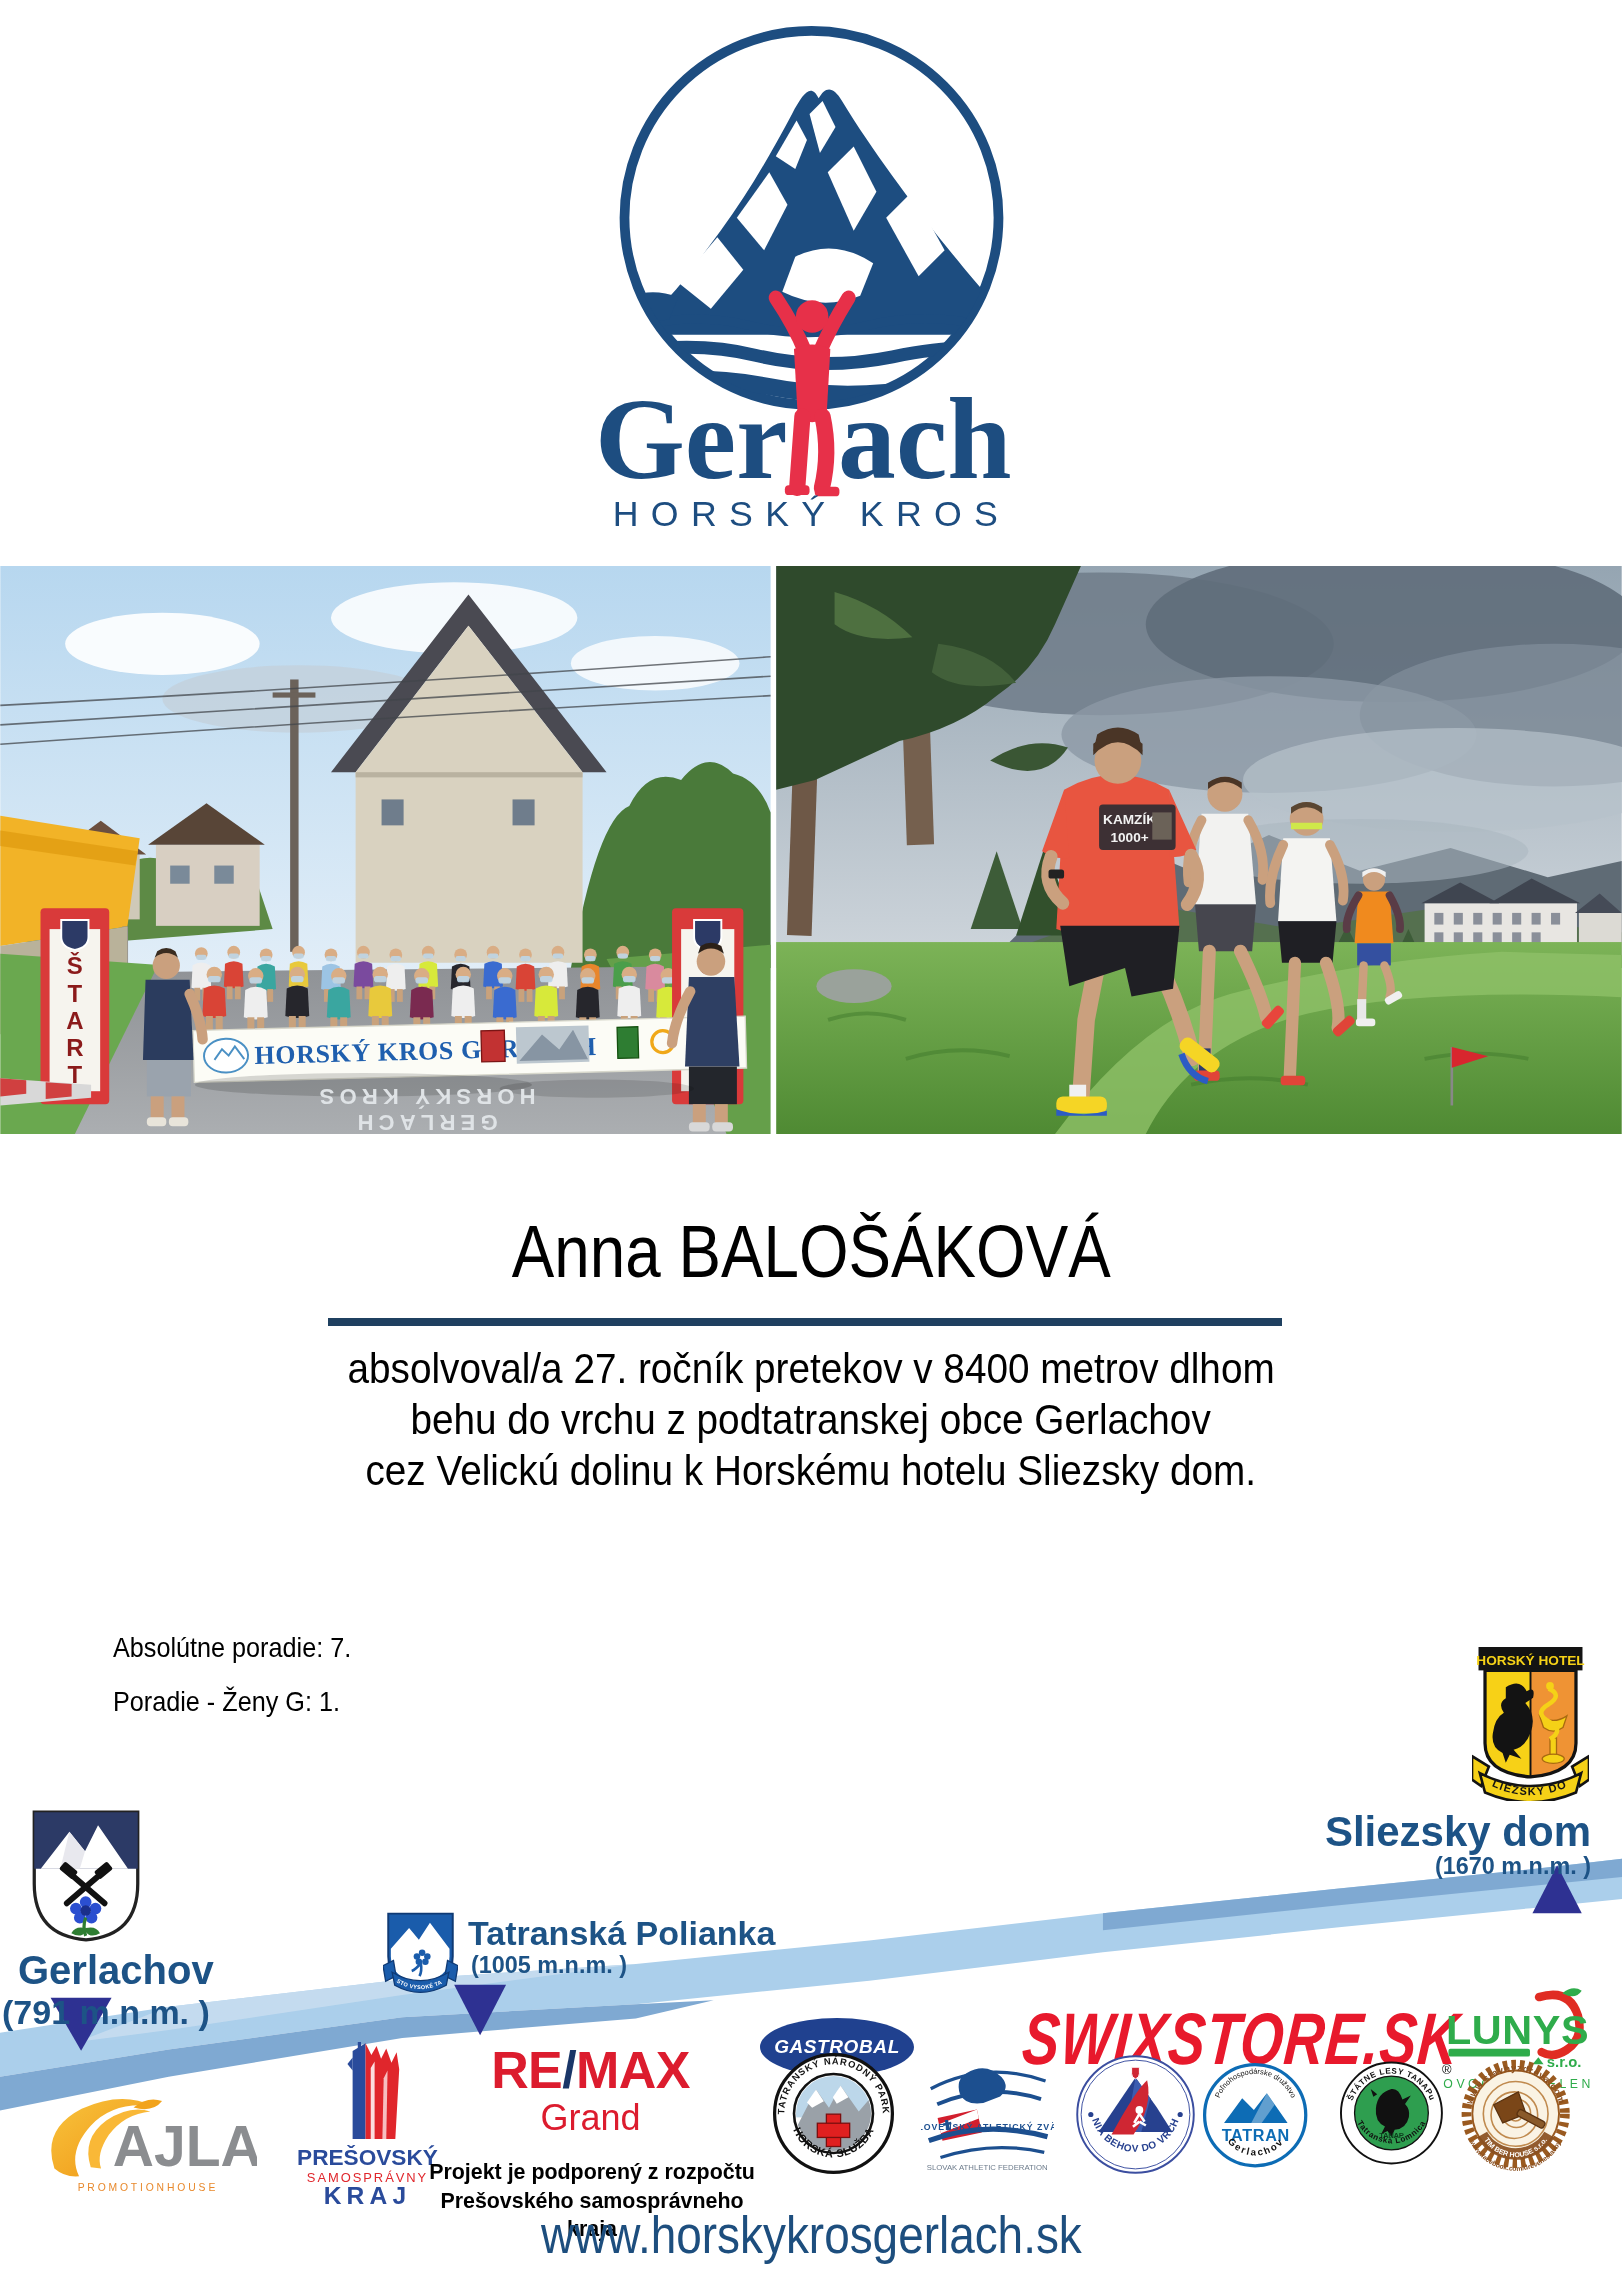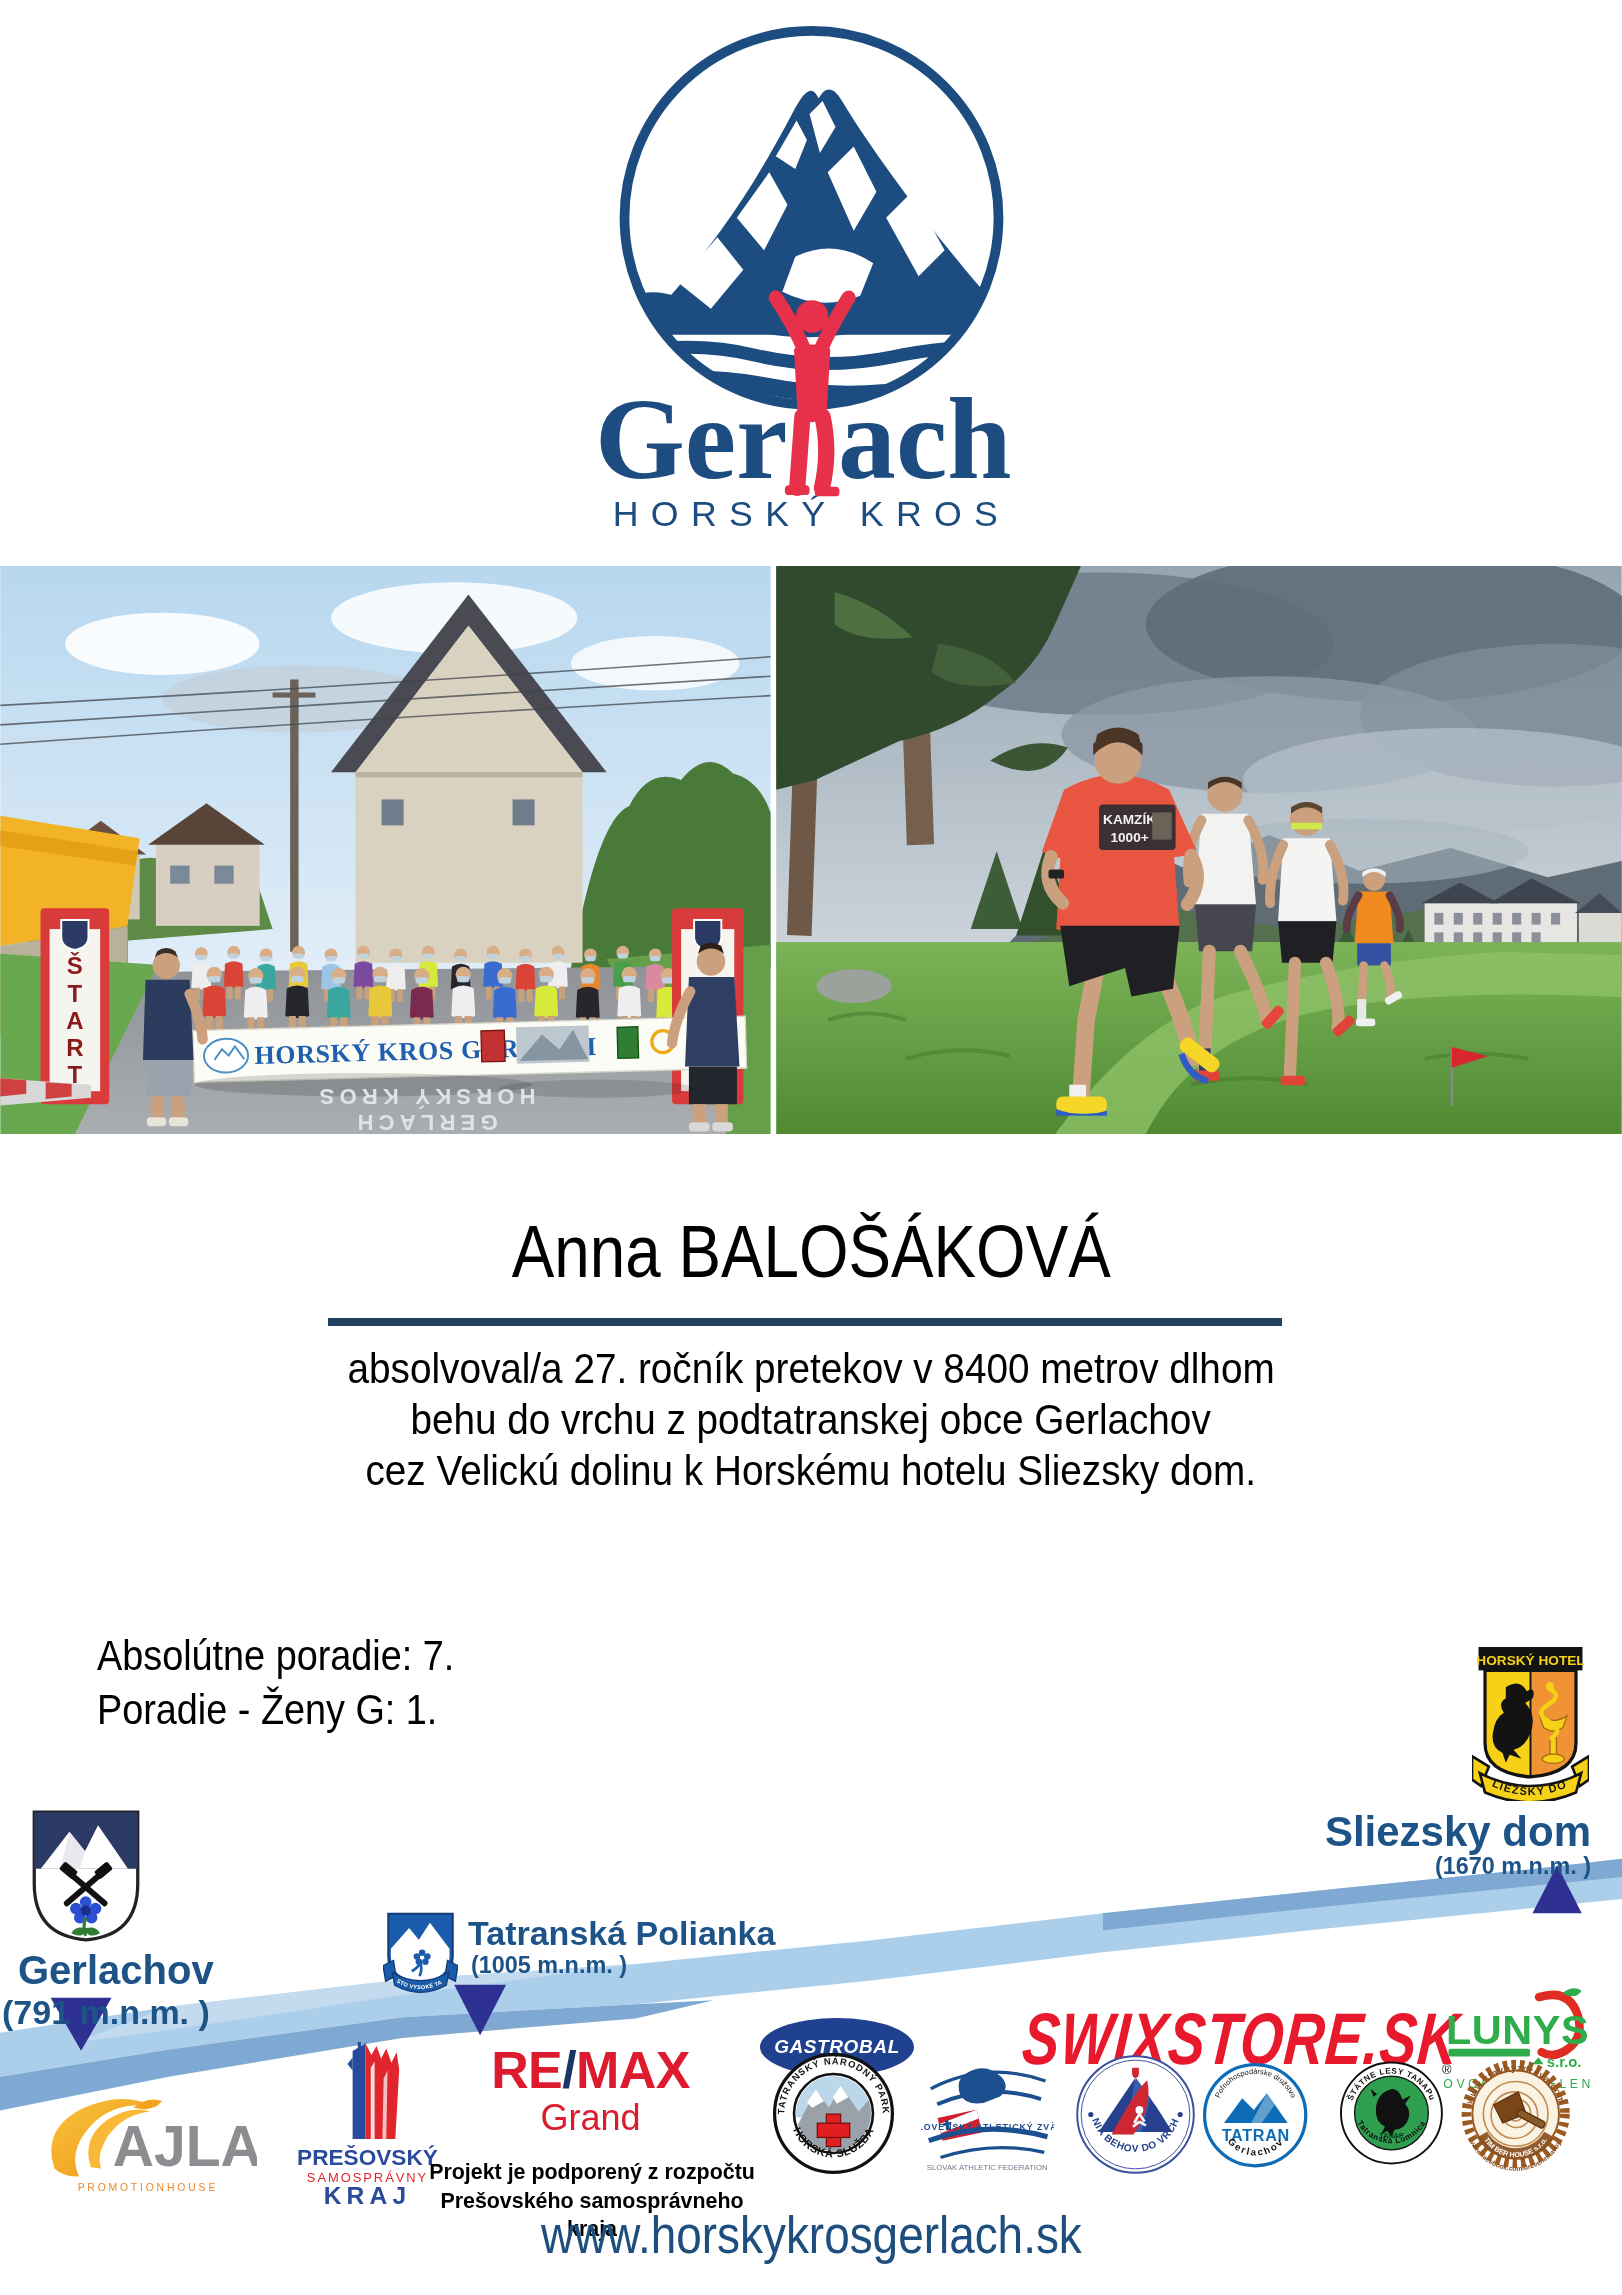--- a/index.html
+++ b/index.html
@@ -5,21 +5,21 @@
   html,body{margin:0;padding:0;background:#fff}
   .page{position:relative;width:1622px;height:2295px;background:#fff;overflow:hidden;font-family:"Liberation Sans",sans-serif;color:#000}
   .abs{position:absolute}
   .cn{display:inline-block;transform:scaleX(.85);transform-origin:50% 50%;white-space:nowrap}
   .cn9{display:inline-block;transform:scaleX(.9);transform-origin:50% 50%;white-space:nowrap}
   .cnl{display:inline-block;transform:scaleX(.9);transform-origin:0 50%;white-space:nowrap}
   .name-line{left:0;right:0;top:1208px;text-align:center;font-size:75px;letter-spacing:0}
   .rule{left:328px;top:1318px;width:954px;height:7.8px;background:#1f4060}
   .para{left:0;right:0;top:1343px;text-align:center;font-size:43px;line-height:51px}
   .time-line{left:0;right:0;top:1529px;text-align:center;font-size:42px}
-  .rank{left:97px;font-size:42px}
+  .rank{left:113px;font-size:28px}
   .route-name{font-weight:bold;color:#1d5386}
   .footer-url{left:0;right:0;top:2206px;text-align:center;font-size:51px;font-weight:normal;color:#1d4e7e}
   .remax-box{left:454px;top:2044px;width:273px;text-align:center;line-height:1}
   .remax-main{font-size:52px;font-weight:bold;letter-spacing:-0.6px}
   .remax-grand{font-size:36px;color:#dc1c2e;margin-top:3.9px;font-weight:normal}
   .support-box{left:425px;top:2158px;width:334px;text-align:center;font-size:21.4px;font-weight:bold;line-height:28.5px}
   .gastrobal{left:760px;top:2018px;width:154px;height:58px;background:#20418f;border-radius:50%;display:flex;align-items:center;justify-content:center;color:#fff;font-style:italic;font-weight:bold;font-size:19px;letter-spacing:0.6px}
   .swix{left:954px;top:1997px;width:467px;text-align:center;color:#e8192c;font-weight:bold;font-style:italic;font-size:73px}
   .swix span{display:inline-block;transform:scaleX(.76) skewX(-6deg);transform-origin:50% 50%;white-space:nowrap;letter-spacing:1.3px}
 </style>

